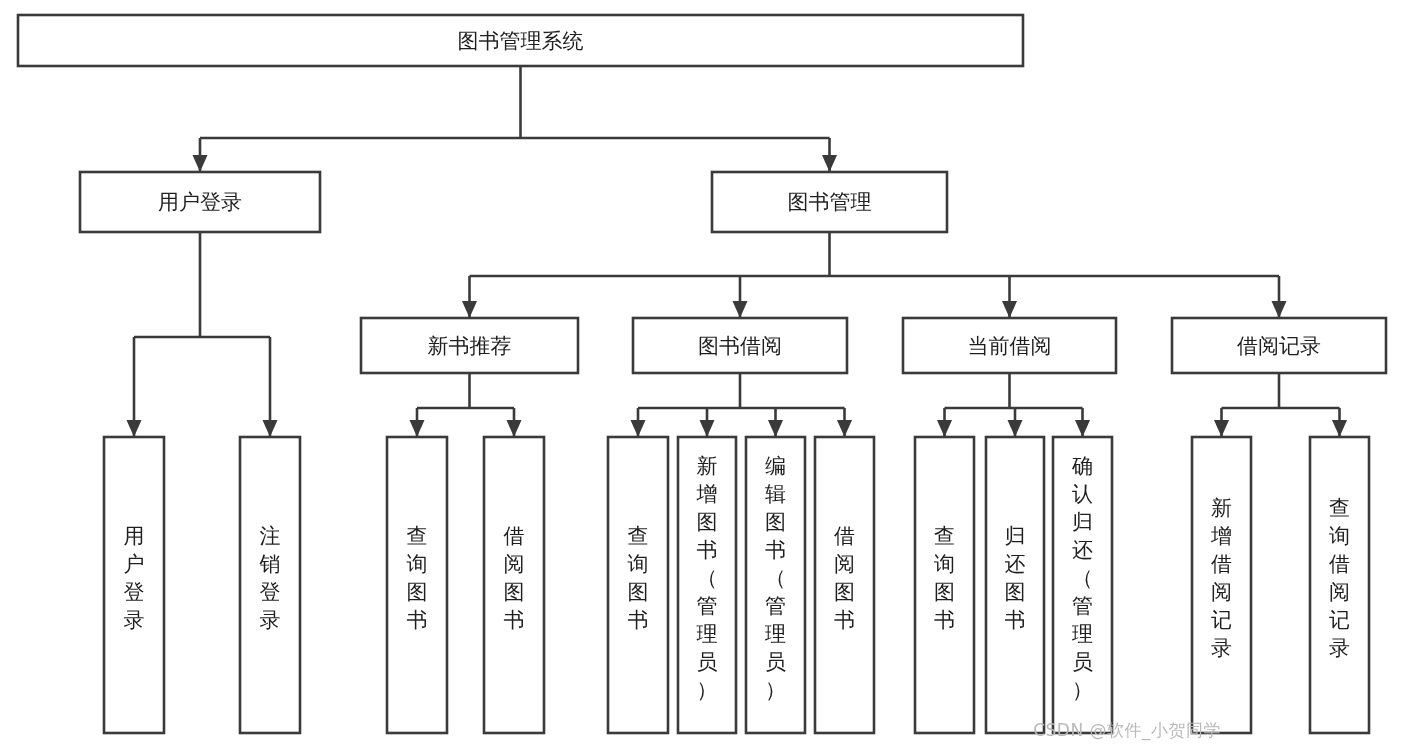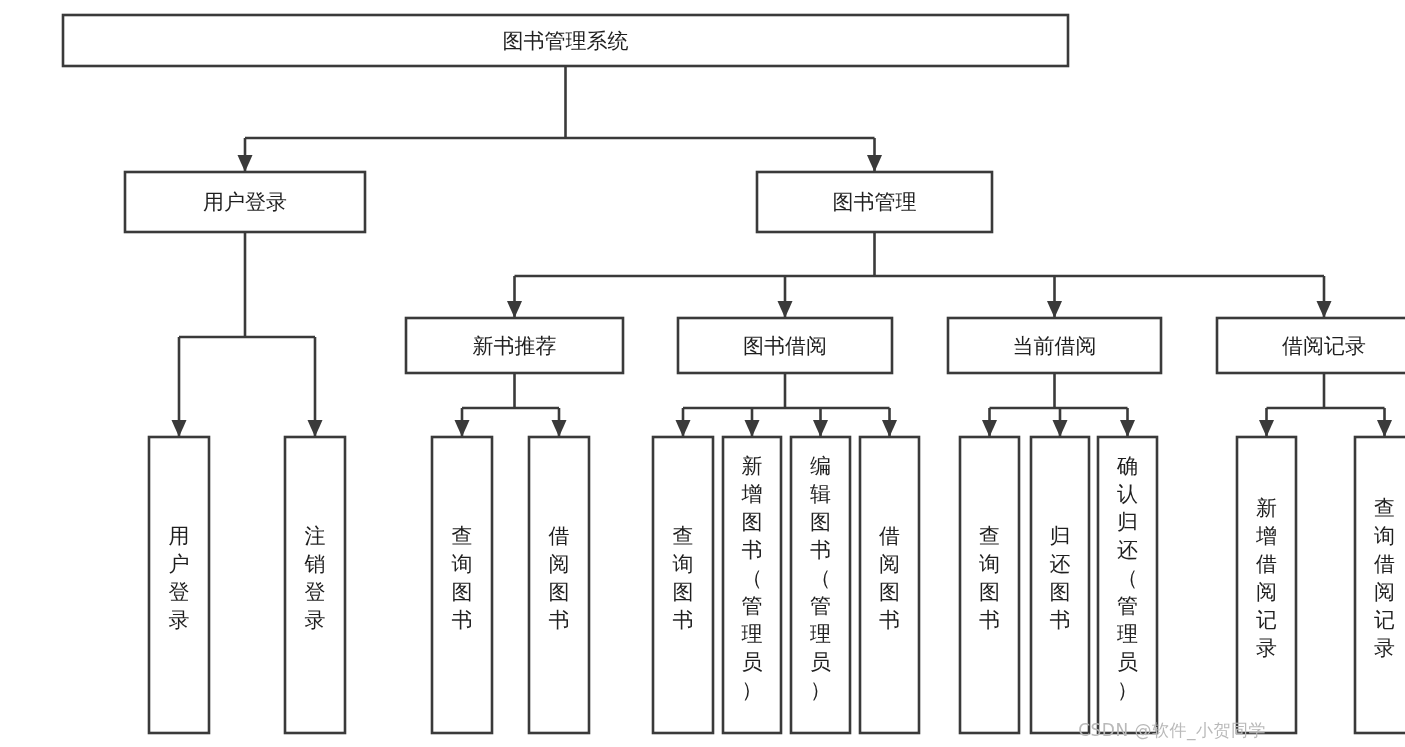--- a/index.html
+++ b/index.html
@@ -13,21 +13,20 @@
     position: relative;
     font-family: "DejaVu Sans", "Liberation Sans", sans-serif;
     overflow: hidden;
   }
   #diagram-root {
     position: absolute;
     left: 0;
     top: 0;
     width: 1235px;
     height: 747px;
-    margin-left: 45px;
   }
   svg#flow {
     display: block;
     width: 1405px;
     height: 747px;
   }
   .node-box {
     fill: #ffffff;
     stroke: #3a3a3a;
     stroke-width: 2.6;

